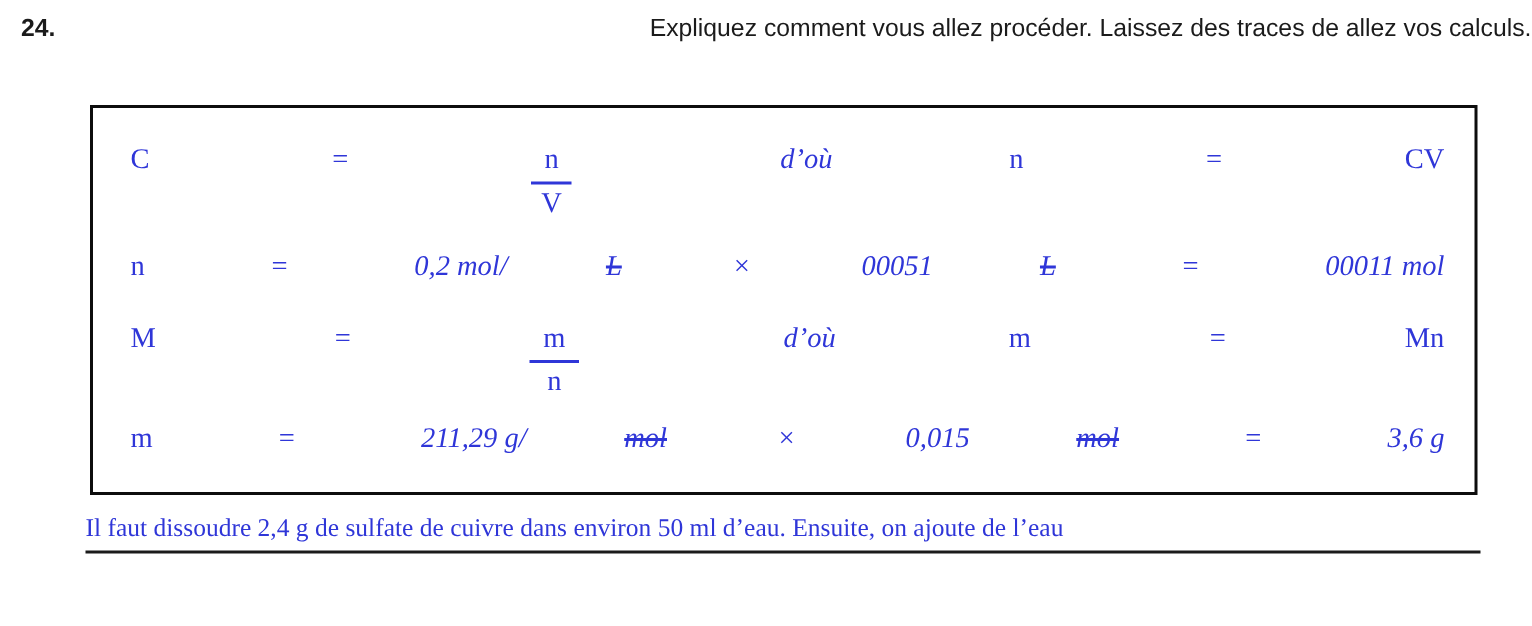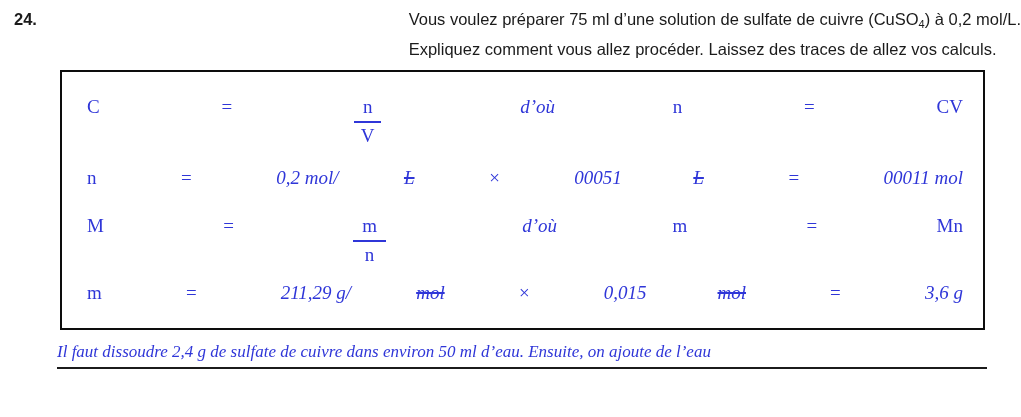--- a/index.html
+++ b/index.html
@@ -73,38 +73,36 @@
   .m-conj { margin-left: 30px; margin-right: 9px; }
   .m-times{ margin: 0 8px; font-style: italic; }
   .m-gap  { margin-left: 6px; }
 
   
   .answer {
     position: absolute;
     left: 57px; top: 336px;
     width: 930px;
     font-family: "Liberation Serif", serif;
-    font-style: italic;
     font-size: 17px;
     color: #2f36d8;
   }
   .answer-line {
     border-bottom: 2px solid #1b1b1b;
     padding-bottom: 5px;
     padding-top: 6px;
   }
   .answer-line + .answer-line { margin-top: 6px; }
 </style>
 </head>
 <body>
 
 <div class="question">
   <span class="q-number">24.</span>
   <div class="q-text">
-    <div><span>Vous voulez préparer 75 ml d’une solution de sulfate de cuivre (CuSO</span><sub>4</sub><span>) à 0,2 mol/L.</span></div>
     <div>Expliquez comment vous allez procéder. Laissez des traces de allez vos calculs.</div>
   </div>
 </div>
 
 <div class="work-box">
 
   <div class="math-row row1">
     <span>C</span><span class="m-eq">=</span><span class="frac"><span class="num">n</span><span class="den">V</span></span><span class="ital m-conj">d’où</span><span>n</span><span class="m-eq">=</span><span>CV</span>
   </div>
 

